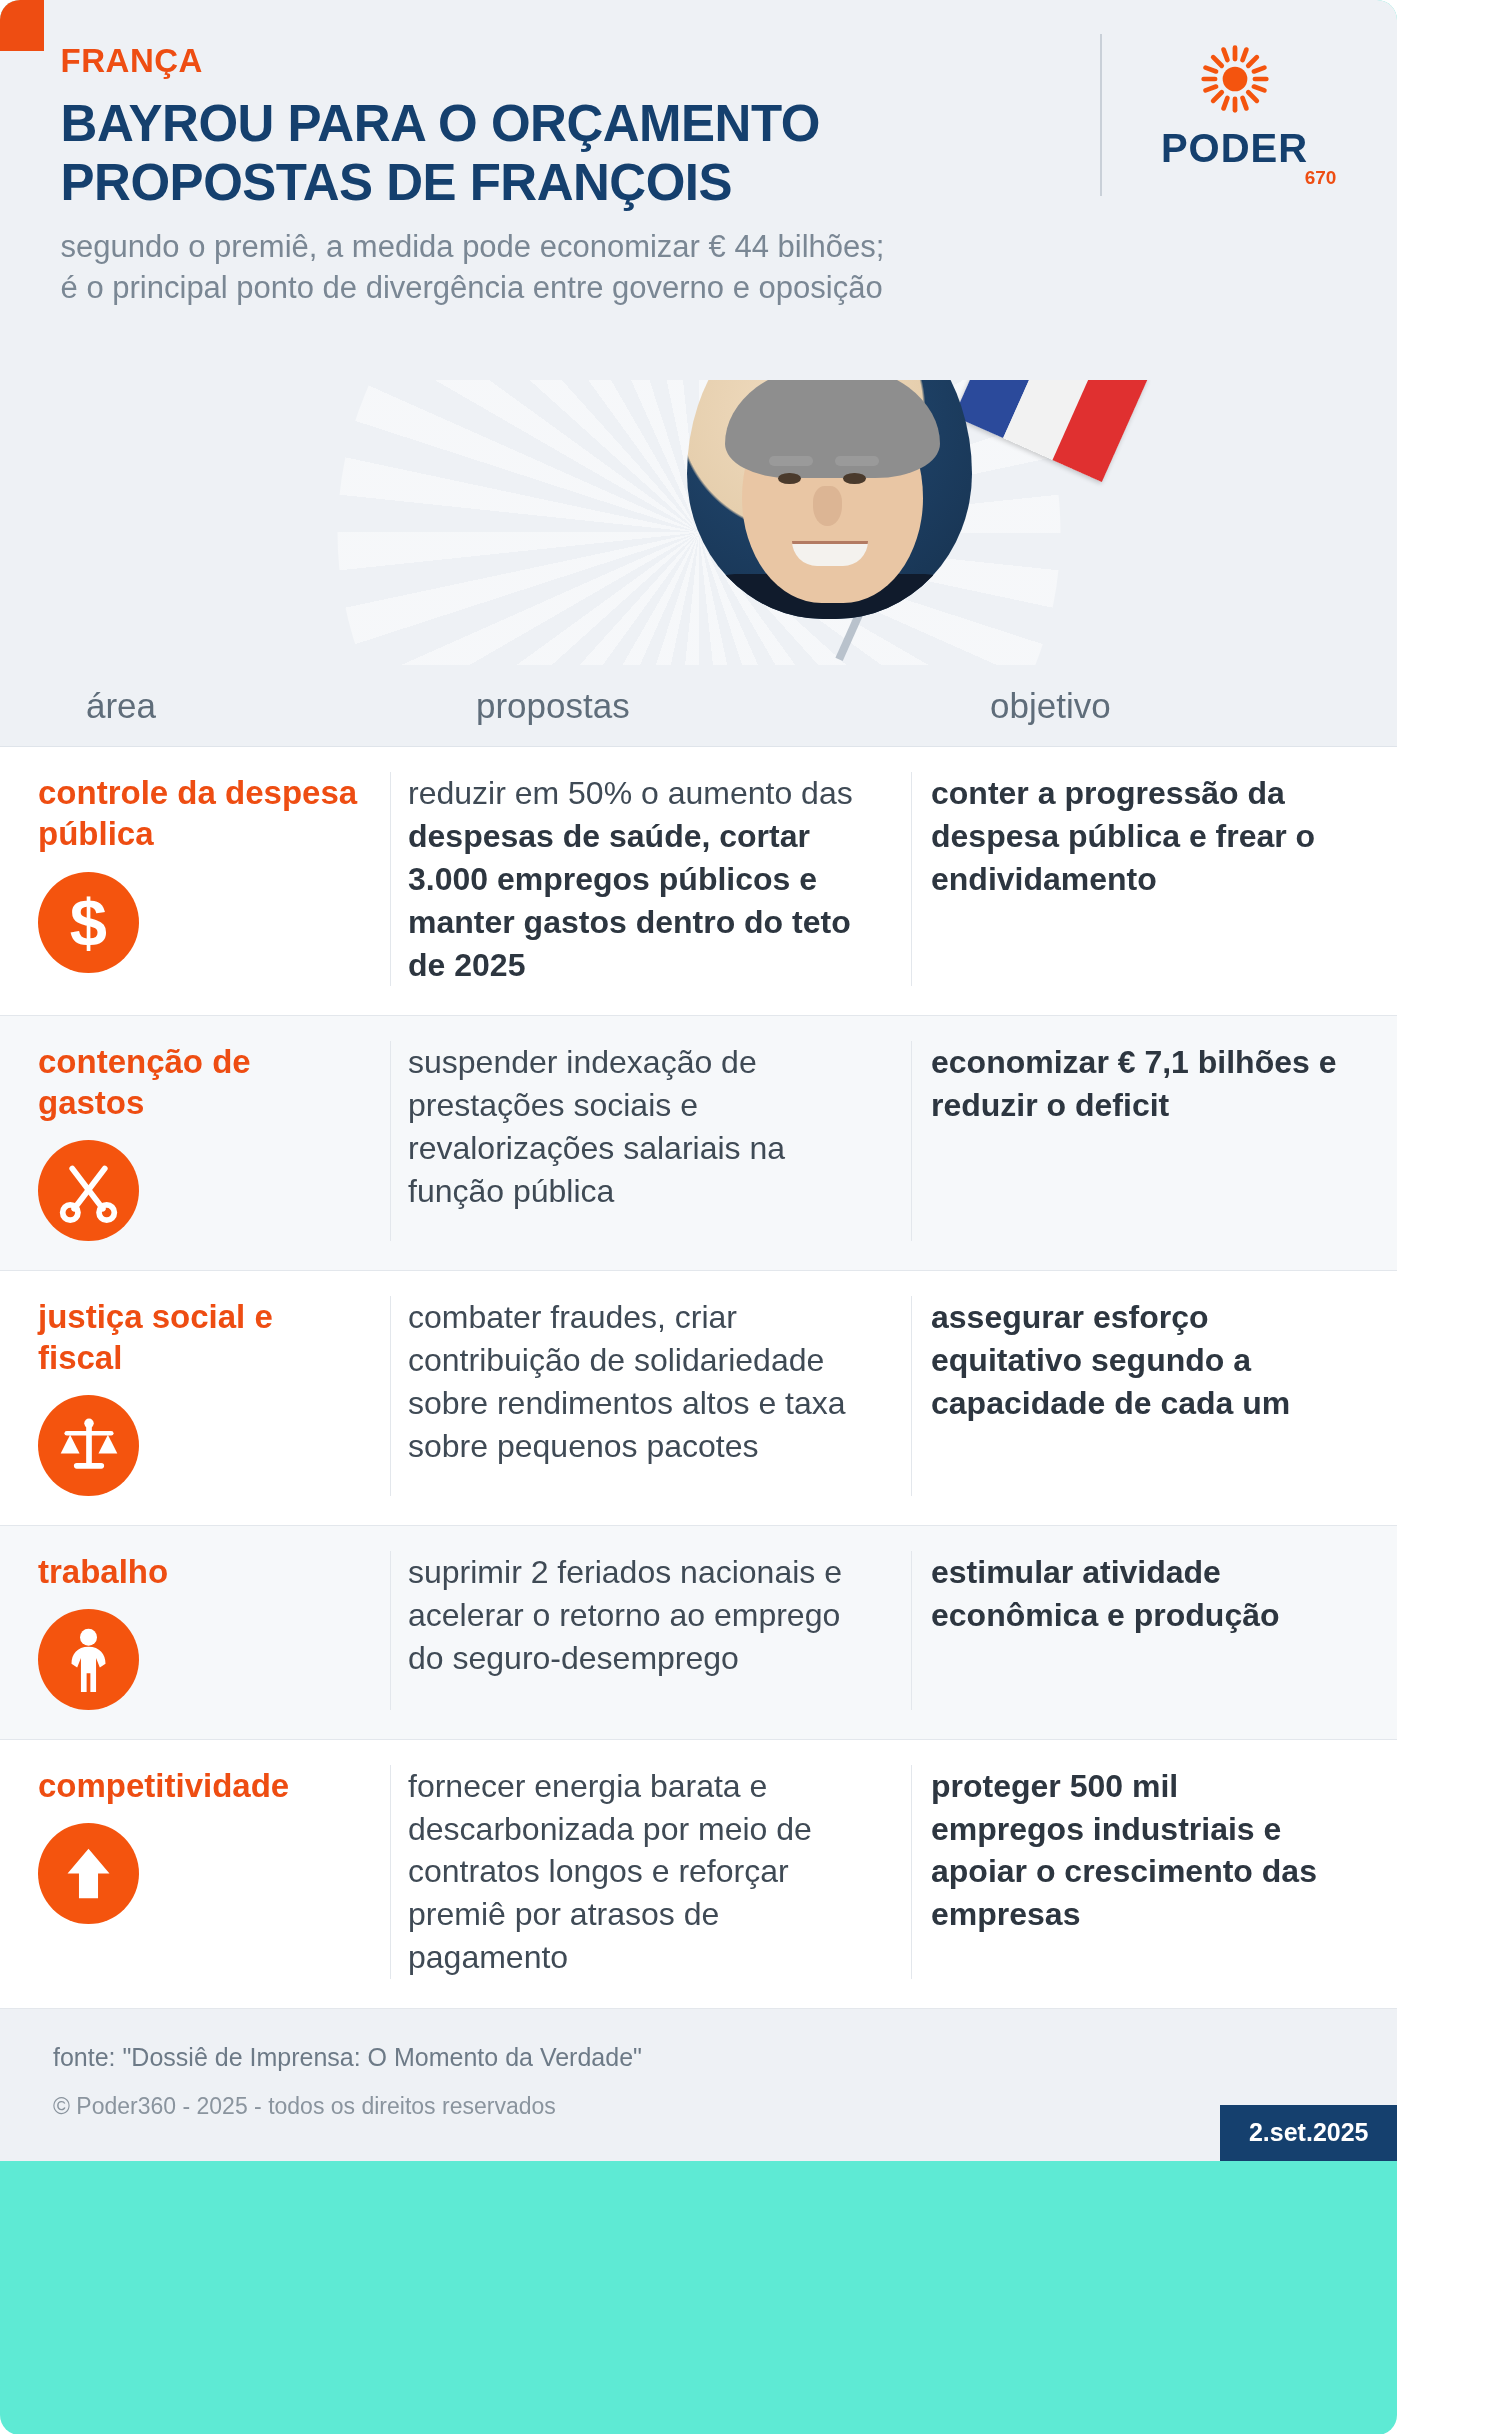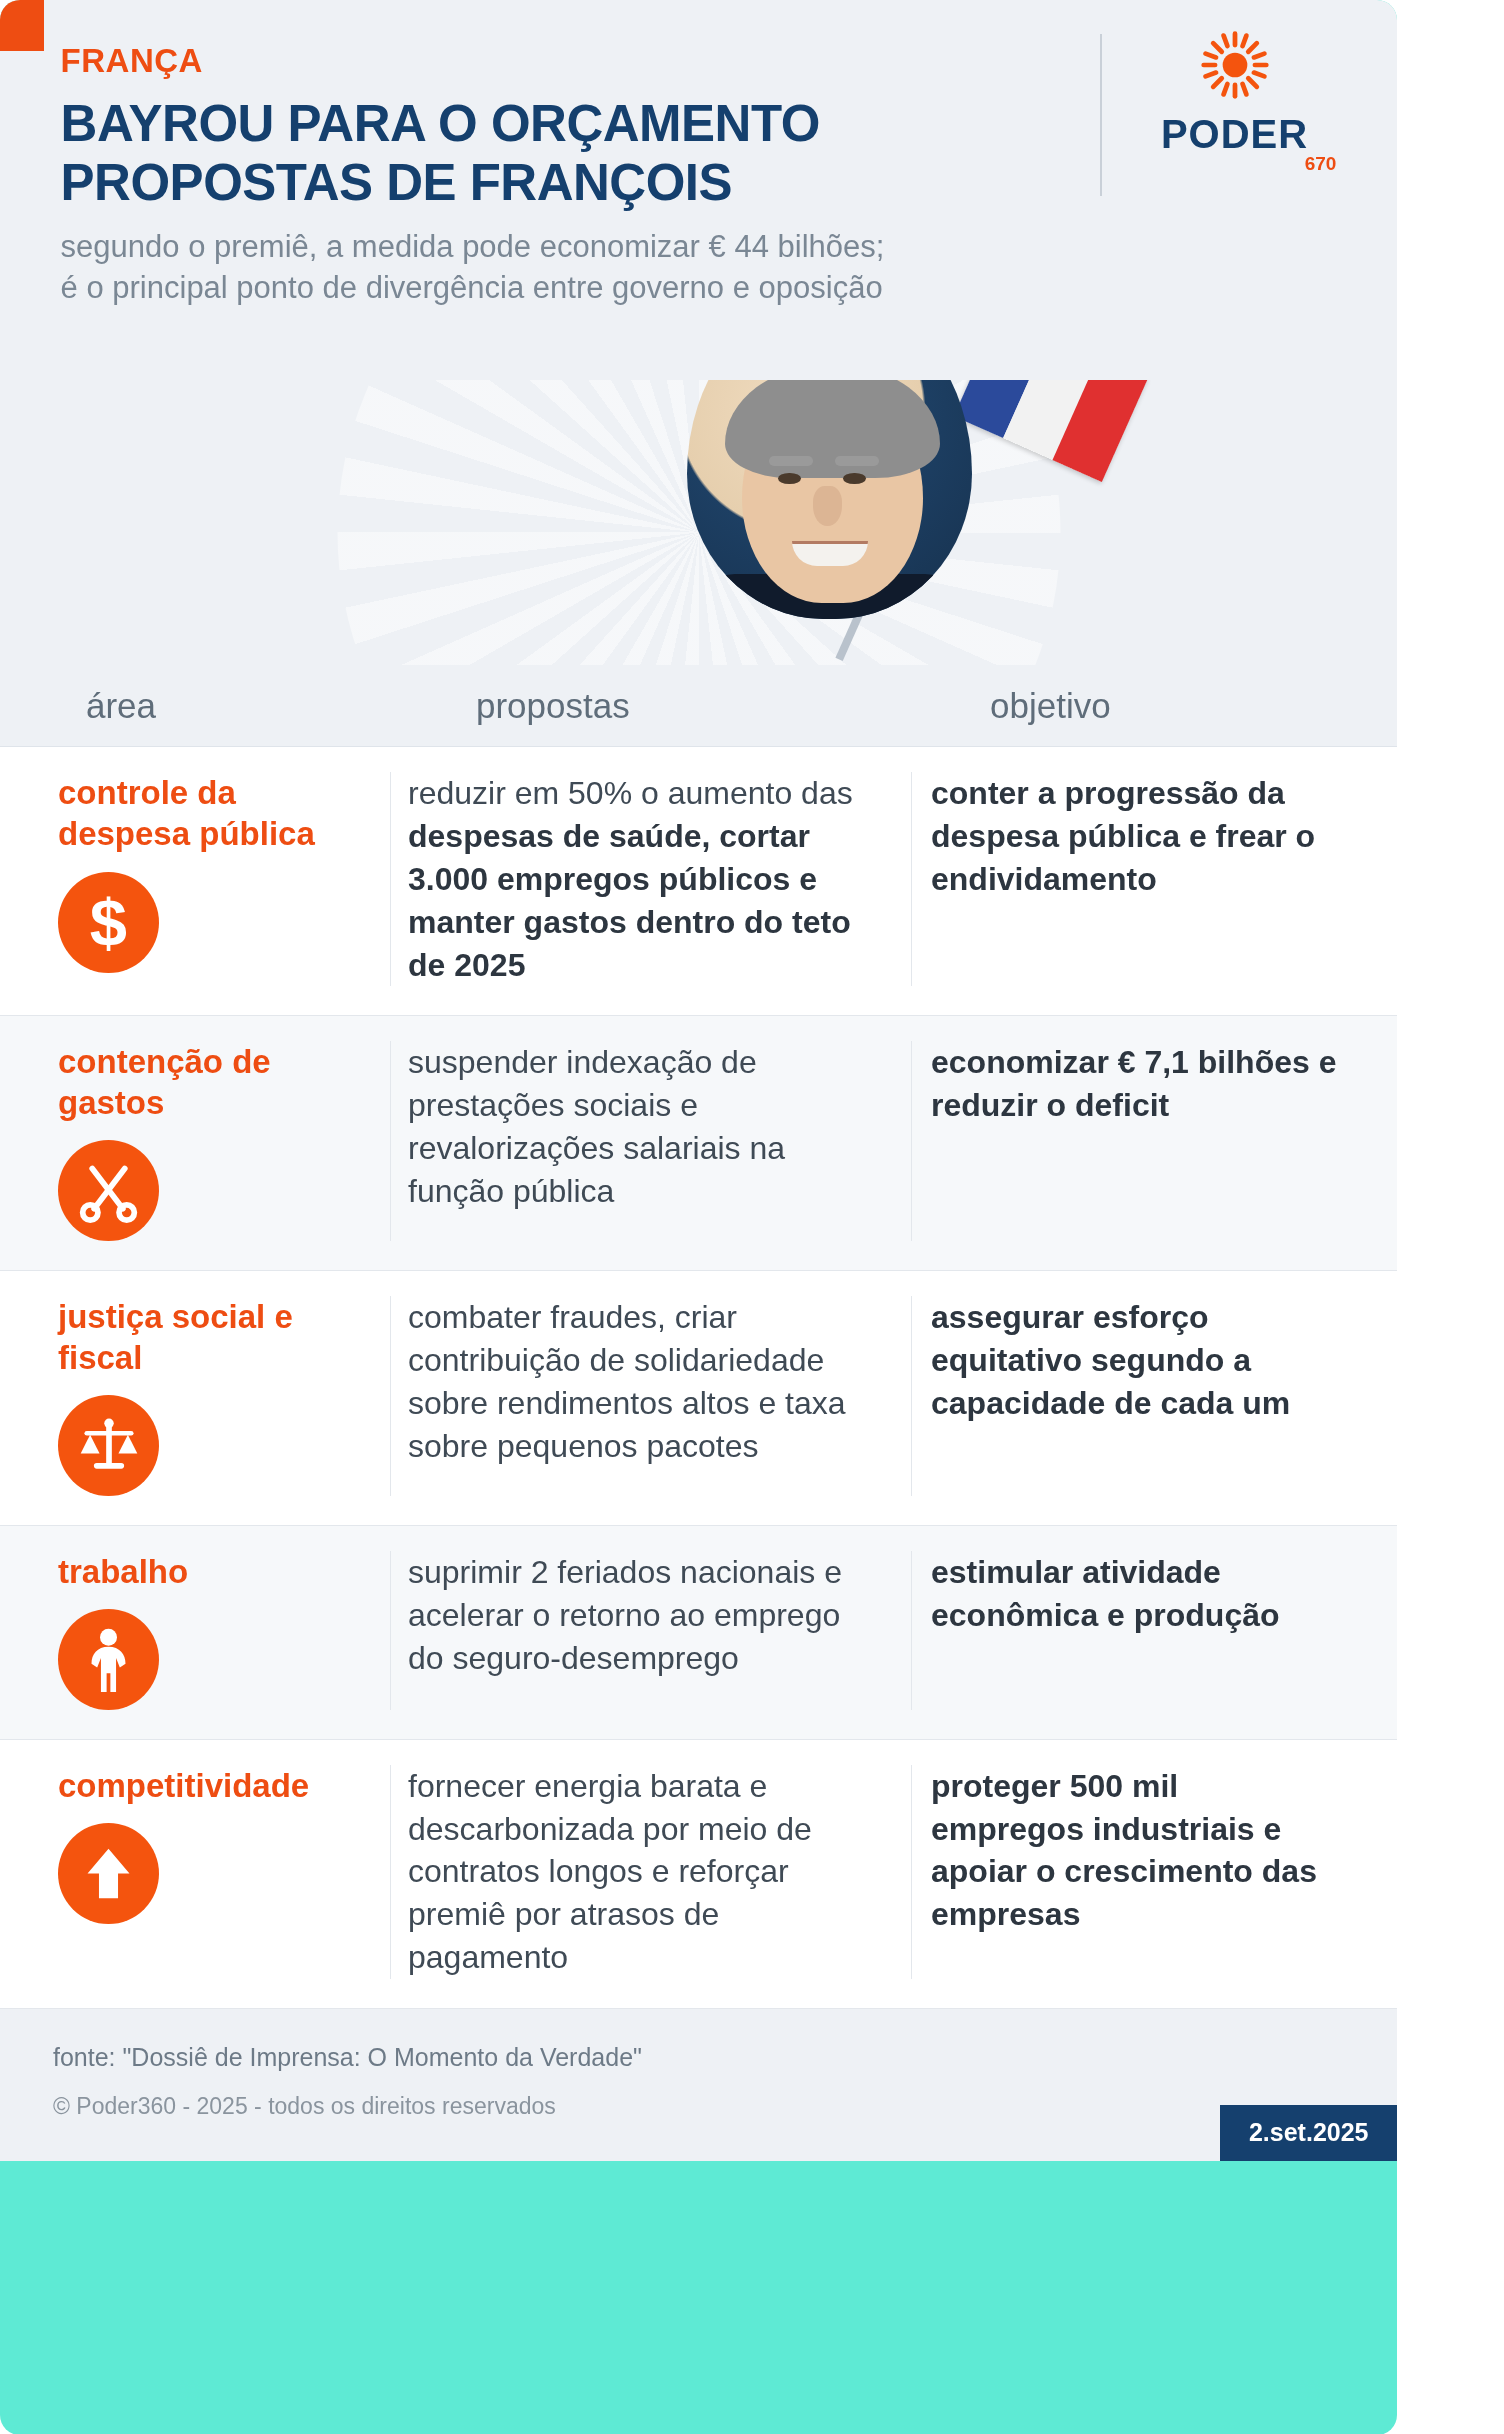--- a/index.html
+++ b/index.html
@@ -50,21 +50,21 @@
   .subtitle {
     margin-top: 15px;
     margin-left: 7.6px;
     font-size: 31px;
     line-height: 1.3;
     color: #7a8794;
   }
   .logo-wrap {
     position: absolute;
     right: 53px;
-    top: 28px;
+    top: 42px;
     width: 219px;
     text-align: center;
   }
   .logo-divider {
     position: absolute;
     right: 295px;
     top: 34px;
     width: 1.9px;
     height: 162px;
     background: #c9d0d8;
@@ -217,21 +217,21 @@
   }
   .row {
     display: flex;
     border-bottom: 1px solid #e3e7ec;
     padding: 25px 0 28.5px 0;
   }
   .row:nth-child(odd) { background: #ffffff; }
   .row.alt { background: #f6f8fa; }
   .col-area {
     width: 390px;
-    padding-left: 58px;
+    padding-left: 38px;
     padding-right: 28.5px;
   }
   .col-prop {
     width: 514px;
     padding-right: 25px;
     border-left: 1px solid #e3e7ec;
     padding-left: 17px;
   }
   .col-obj {
     flex: 1;

